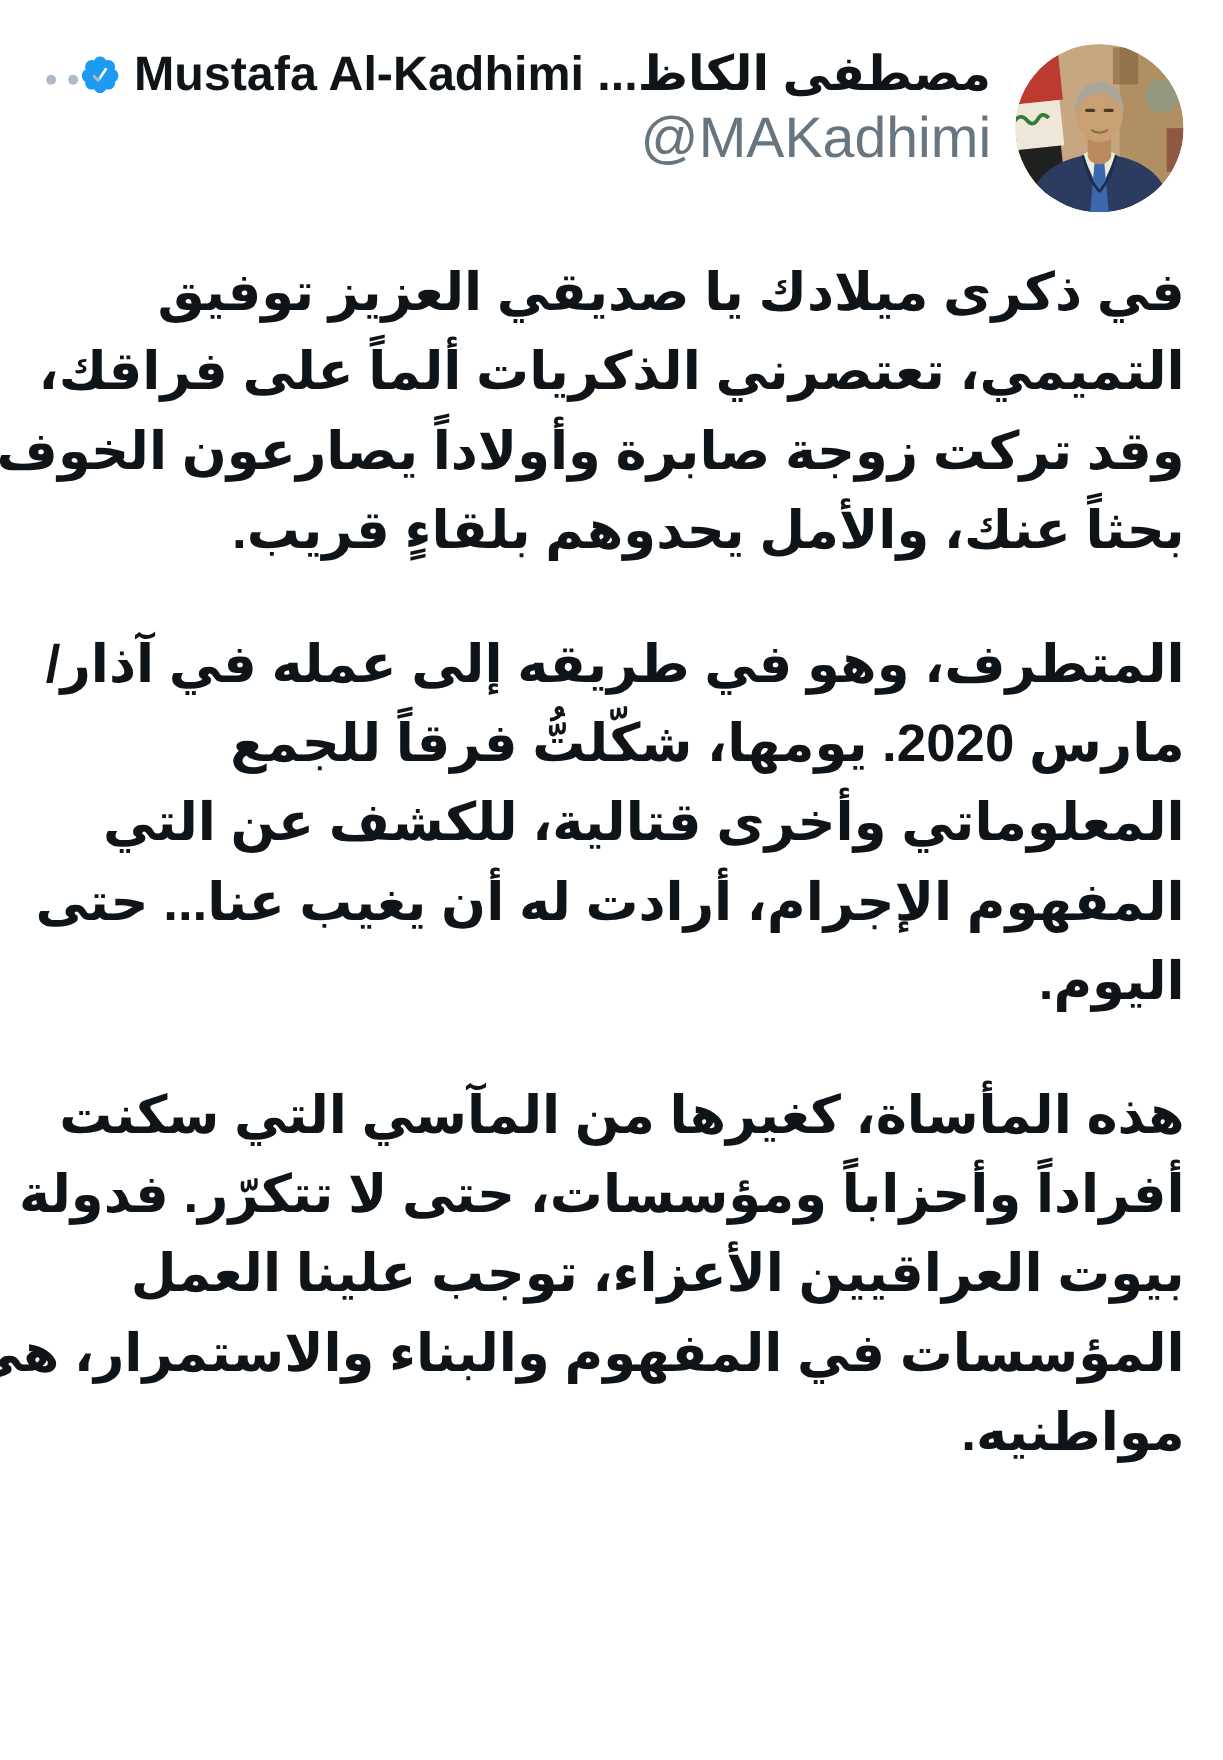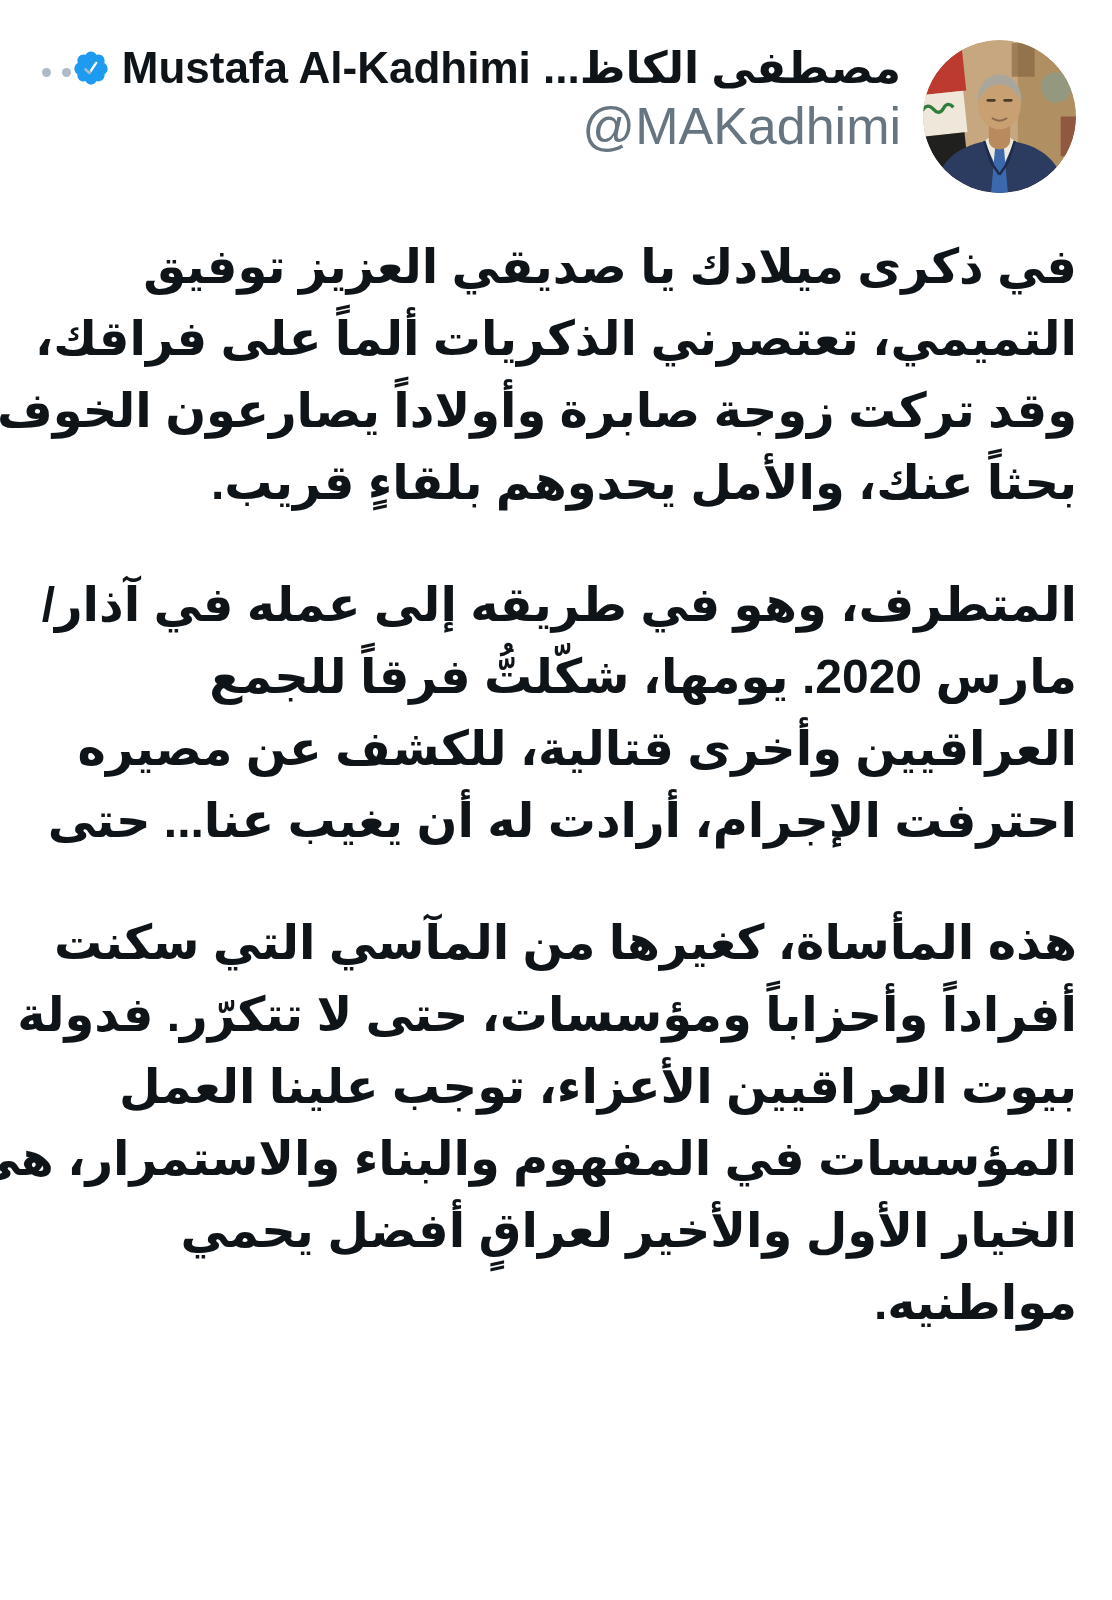--- a/index.html
+++ b/index.html
@@ -126,26 +126,26 @@
   <div class="tweet-text">
     <p>
       <span class="tweet-line">في ذكرى ميلادك يا صديقي العزيز توفيق</span>
       <span class="tweet-line">التميمي، تعتصرني الذكريات ألماً على فراقك،</span>
       <span class="tweet-line">وقد تركت زوجة صابرة وأولاداً يصارعون الخوف</span>
       <span class="tweet-line">بحثاً عنك، والأمل يحدوهم بلقاءٍ قريب.</span>
     </p>
     <p>
       <span class="tweet-line">المتطرف، وهو في طريقه إلى عمله في آذار/</span>
       <span class="tweet-line">مارس 2020. يومها، شكّلتُّ فرقاً للجمع</span>
-      <span class="tweet-line">العراقيين وأخرى قتالية، للكشف عن مصيره</span>
-      <span class="tweet-line">احترفت الإجرام، أرادت له أن يغيب عنا... حتى</span>
+      <span class="tweet-line">المعلوماتي وأخرى قتالية، للكشف عن التي</span>
+      <span class="tweet-line">المفهوم الإجرام، أرادت له أن يغيب عنا... حتى</span>
+      <span class="tweet-line">اليوم.</span>
     </p>
     <p>
       <span class="tweet-line">هذه المأساة، كغيرها من المآسي التي سكنت</span>
       <span class="tweet-line">أفراداً وأحزاباً ومؤسسات، حتى لا تتكرّر. فدولة</span>
       <span class="tweet-line">بيوت العراقيين الأعزاء، توجب علينا العمل</span>
       <span class="tweet-line">المؤسسات في المفهوم والبناء والاستمرار، هي</span>
-      <span class="tweet-line">الخيار الأول والأخير لعراقٍ أفضل يحمي</span>
       <span class="tweet-line">مواطنيه.</span>
     </p>
   </div>
 
 </div>
 
 </body></html>

